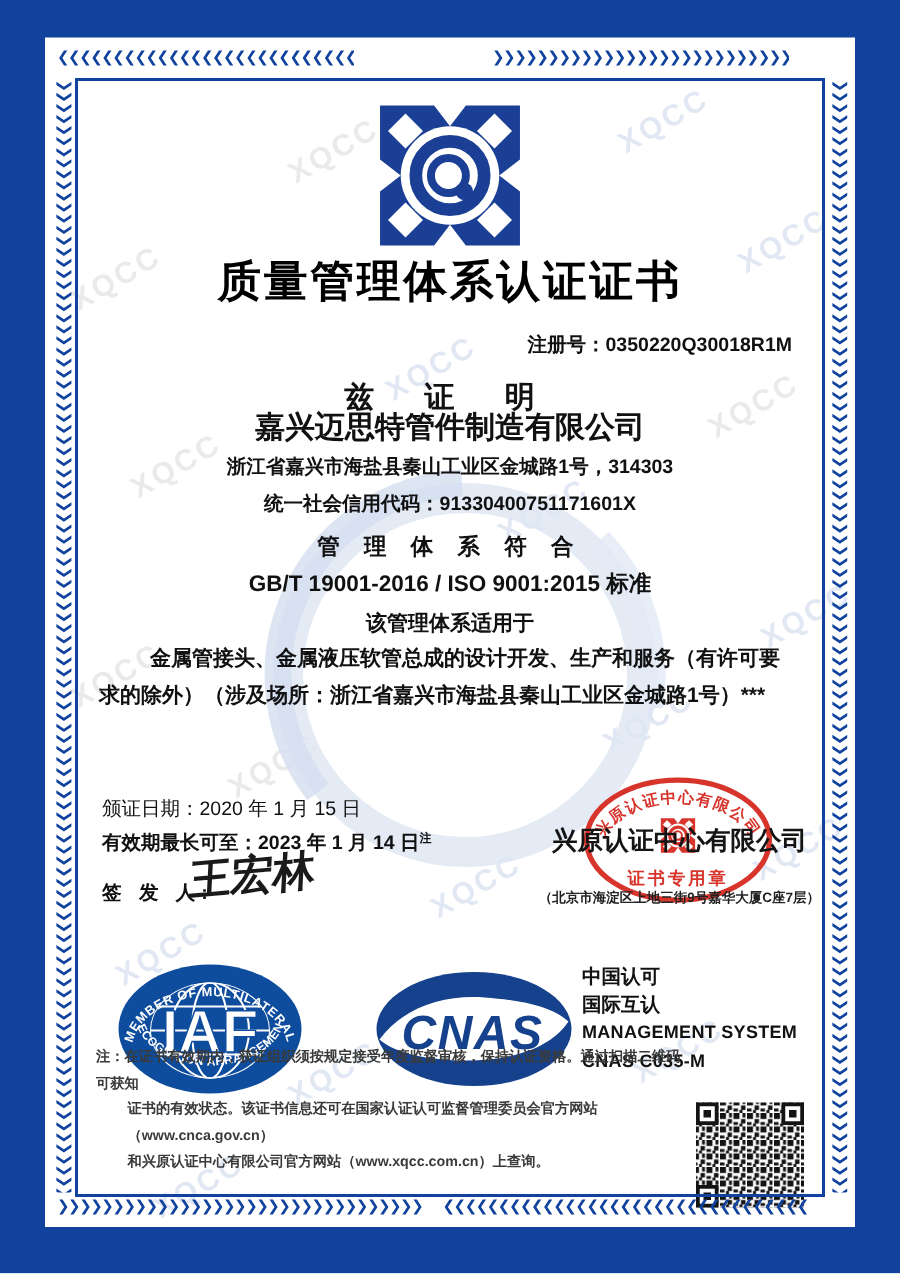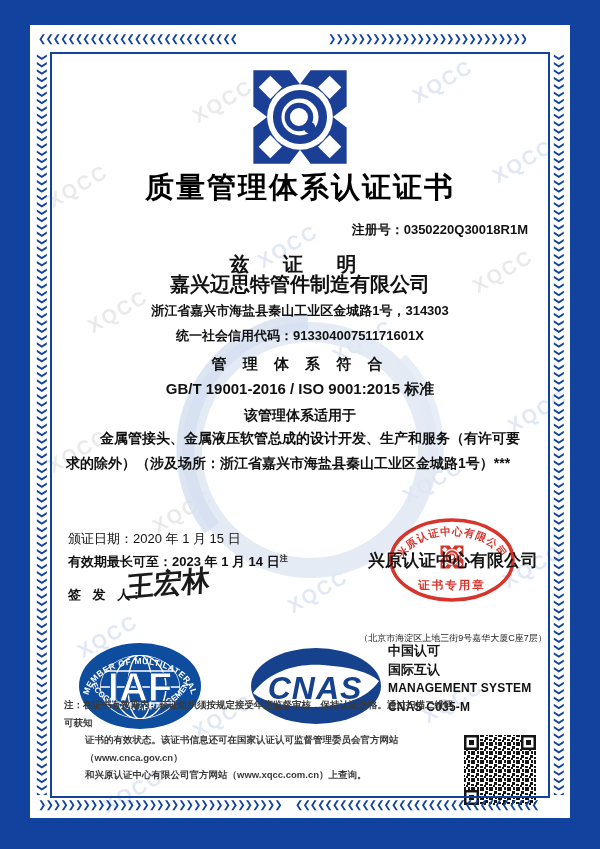--- a/index.html
+++ b/index.html
@@ -41,21 +41,21 @@
   .issue{left:68px;top:530px;font-size:13px;font-weight:normal;}
   .valid{left:68px;top:553px;font-size:13px;font-weight:bold;}
   .valid sup{font-size:8px;}
   .signer{left:68px;top:586px;font-size:13px;font-weight:bold;letter-spacing:4px;}
   .signature{left:126px;top:565px;font-size:28px;font-weight:bold;
              transform:rotate(-5deg) skewX(-8deg);color:#1a1a1a;}
   .sealsvg{left:386px;top:516px;}
   .issuer-name{left:328px;top:549px;width:250px;text-align:center;font-size:17px;
                font-weight:bold;color:#141414;z-index:4;}
   .issuer-addr{left:326px;top:592px;width:254px;text-align:center;font-size:9px;
-               color:#222;font-weight:normal;margin-top:40px;}
+               color:#222;font-weight:bold;}
   .iaf{left:77px;top:641px;} .cnas{left:249px;top:647px;}
   .accr{left:388px;top:641px;line-height:19px;}
   .accr .ch{font-size:13px;font-weight:bold;}
   .accr .en{font-size:12px;font-weight:bold;letter-spacing:.2px;}
   .note{left:64px;top:696px;width:398px;font-size:9.5px;font-weight:bold;
         line-height:17.5px;color:#3a3a3a;}
   .note .ind{padding-left:21px;}
   .qr{left:462px;top:733px;}
 </style>
 </head>

